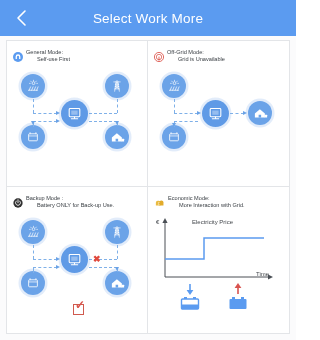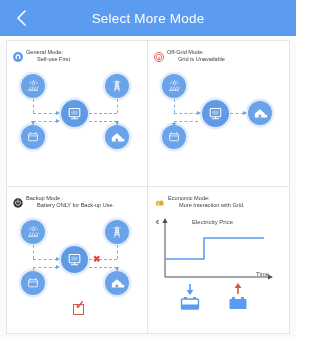--- a/index.html
+++ b/index.html
@@ -84,21 +84,21 @@
 <div class="app">
 
   <div class="header">
     <div class="back-btn">
       <span>
         <svg width="13" height="18" viewBox="0 0 13 18">
           <polyline points="10,2 3,9 10,16" fill="none" stroke="#ffffff" stroke-width="1.6" stroke-linecap="round" stroke-linejoin="round"></polyline>
         </svg>
       </span>
     </div>
-    <div class="header-title">Select More Mode</div>
+    <div class="header-title">Select Work More</div>
   </div>
 
   <div class="grid">
 
     <div class="panel b1">
       <div class="phead">
         <span class="badge">
           <svg width="10" height="10" viewBox="0 0 20 20">
             <circle cx="10" cy="10" r="10" fill="#5b9bf0"></circle>
             <path d="M5.2 14.2 V9.4 a4.8 4.8 0 0 1 9.6 0 V14.2 h-2.6 V9.8 a2.2 2.2 0 0 0 -4.4 0 V14.2 Z" fill="#ffffff"></path>

